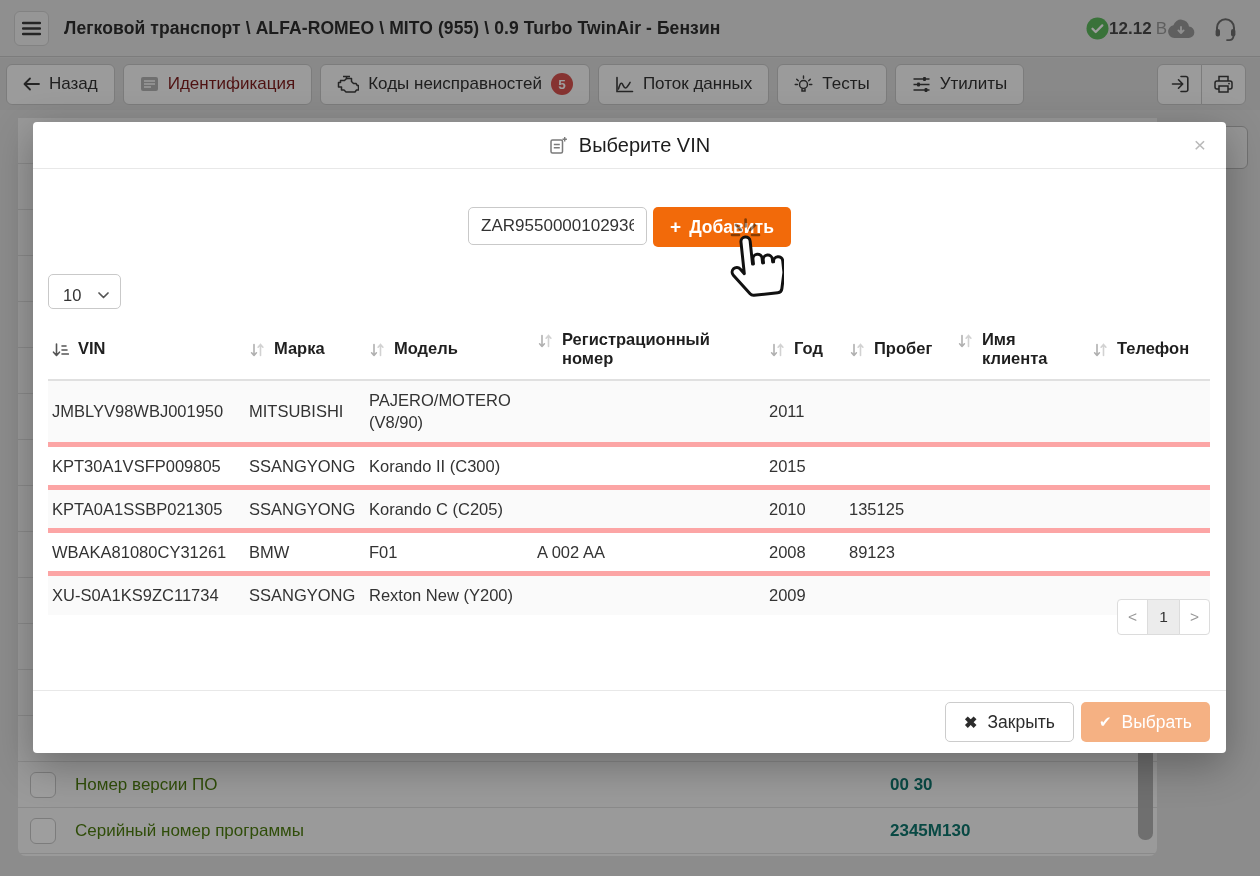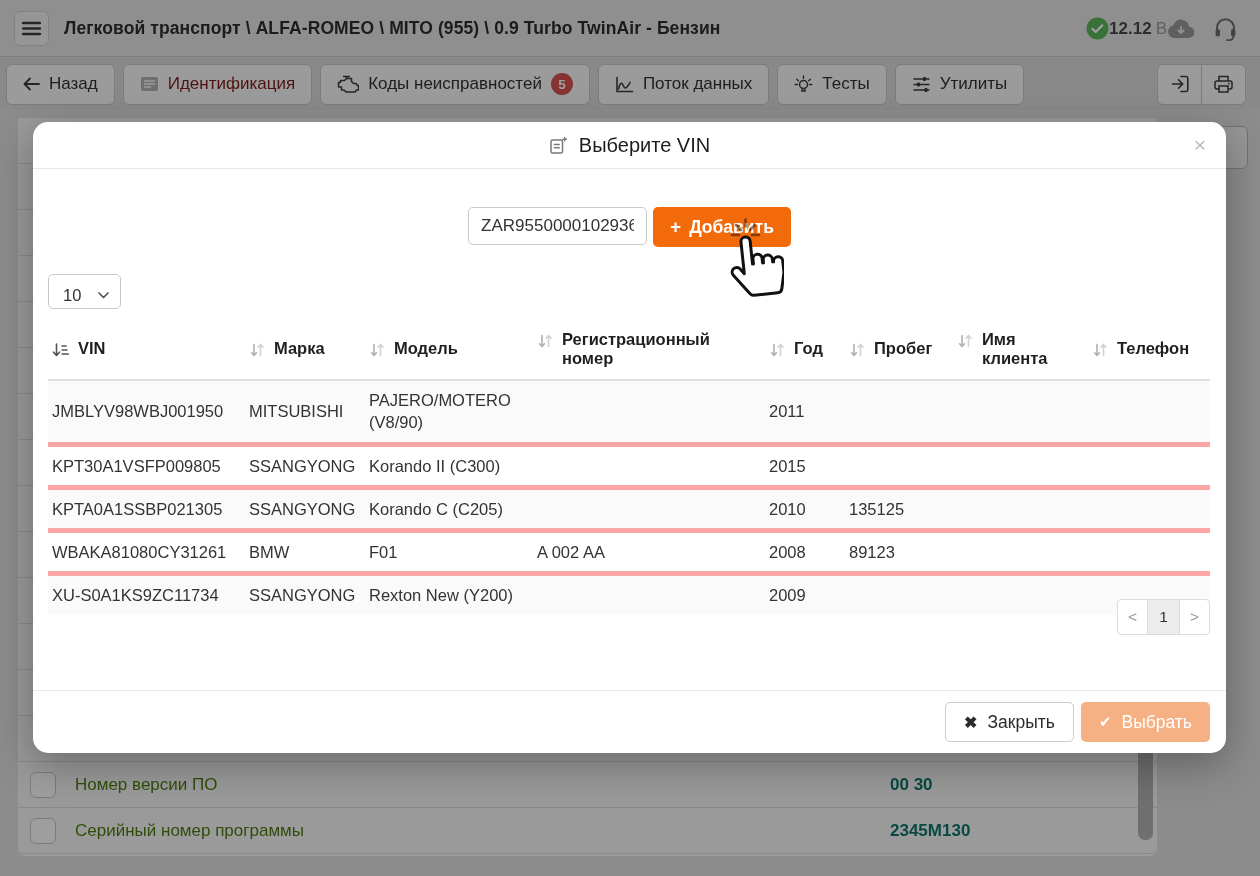--- a/index.html
+++ b/index.html
@@ -35,21 +35,21 @@
   .p-row:last-child{border-bottom:none;}
   .p-check{position:absolute;left:12px;width:26px;height:26px;background:#fff;border:1px solid #c9c9c9;border-radius:6px;}
   .p-label{position:absolute;left:57px;font-size:17px;color:#4d7c0f;}
   .p-value{position:absolute;left:872px;font-size:17px;color:#0f766e;font-weight:700;}
   .scroll-thumb{position:absolute;left:1120px;top:538px;width:15px;height:184px;background:#b3b3b3;border-radius:7px;}
   .mini-btn{position:absolute;left:1213px;top:16px;width:35px;height:43px;border:1px solid #b9b9b9;border-radius:6px;background:#f2f2f2;}
 
   .backdrop{position:absolute;inset:0;background:rgba(0,0,0,0.38);z-index:10;}
 
   
-  .modal{position:absolute;left:33px;top:122px;width:1193px;height:631px;background:#fff;border-radius:15px;z-index:20;box-shadow:0 12px 40px rgba(0,0,0,.3);}
+  .modal{position:absolute;left:33px;top:122px;width:1193px;height:631px;background:#fff;border-radius:4px;z-index:20;box-shadow:0 12px 40px rgba(0,0,0,.3);}
   .m-head{height:47px;border-bottom:1px solid var(--line);display:flex;align-items:center;justify-content:center;gap:11px;position:relative;}
   .m-title{font-size:20px;color:#1d1d1d;}
   .m-close{position:absolute;right:16px;top:8px;font-size:21px;color:#b9b9b9;line-height:1;padding:4px;}
   .vin-row{position:absolute;left:0;top:85px;width:100%;display:flex;justify-content:center;gap:6px;}
   .vin-input{width:179px;height:38px;border:1px solid #c9c9c9;border-radius:5px;font-family:"Liberation Sans",sans-serif;font-size:17px;color:#333;padding:0 12px;outline:none;}
   .add-btn{height:40px;background:var(--accent);border:none;border-radius:5px;color:#fff;font-size:17.5px;font-weight:700;padding:0 17px;display:flex;align-items:center;gap:8px;font-family:"Liberation Sans",sans-serif;}
   .add-plus{font-size:19px;font-weight:700;}
   .size-select{position:absolute;left:15px;top:152px;width:73px;height:35px;border:1px solid #c9c9c9;border-radius:5px;background:#fff;display:flex;align-items:center;font-size:16.5px;color:#333;padding:8px 11px 0 14px;}
   .size-select svg{margin-left:auto;}
 

